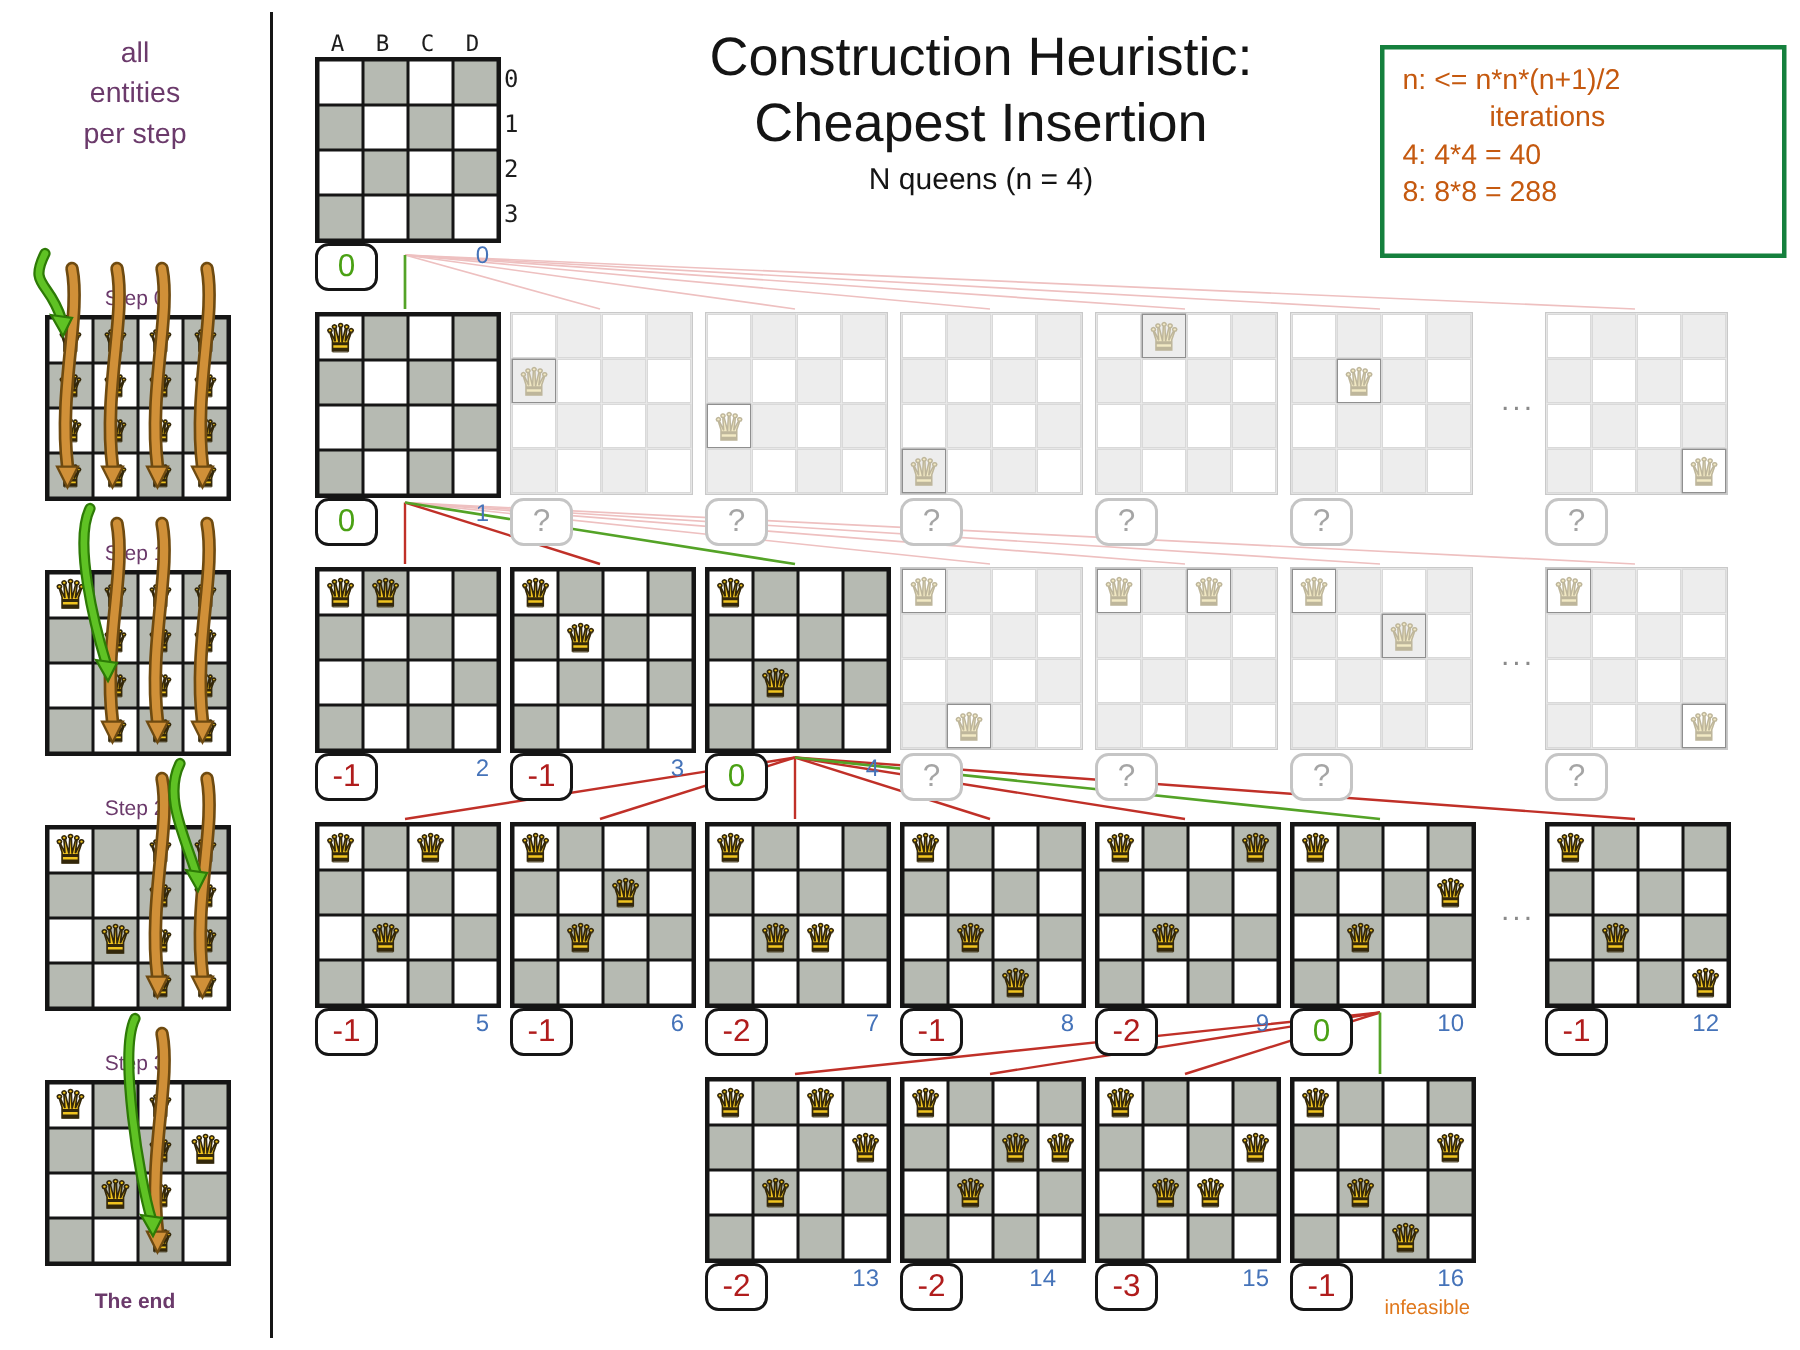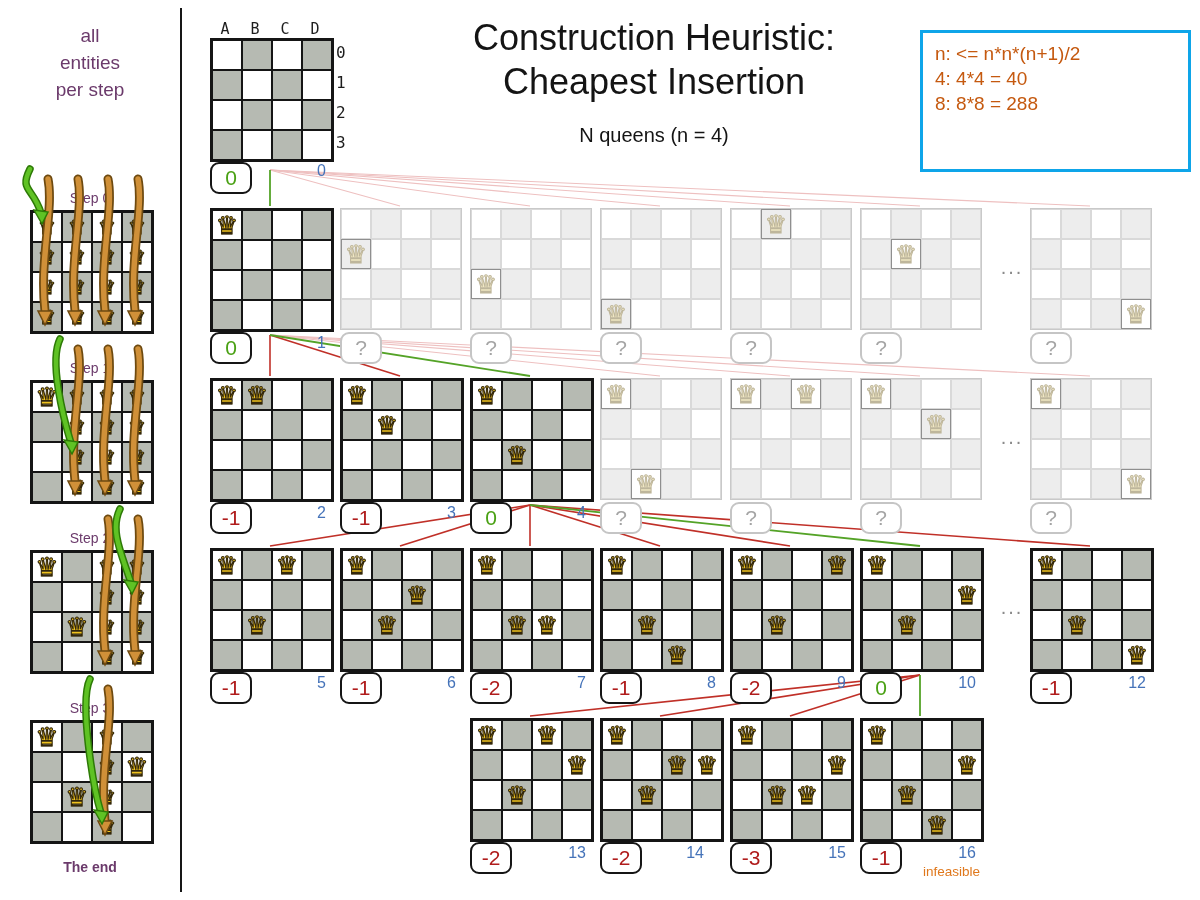--- a/index.html
+++ b/index.html
@@ -10,25 +10,25 @@
   .caption{position:absolute;left:2px;top:22px;width:176px;text-align:center;
            color:#6b3a6b;font-size:19px;line-height:27px;}
   .divider{position:absolute;left:180px;top:8px;width:2px;height:884px;background:#161616;}
   .step-label{position:absolute;width:120px;text-align:center;color:#6b3a6b;font-size:14px;}
   .end-label{position:absolute;left:30px;top:859px;width:120px;text-align:center;
              color:#6b3a6b;font-size:14px;font-weight:bold;}
 
   
   .header{position:absolute;left:398px;top:16px;width:512px;text-align:center;color:#141414;}
   .header .t{font-size:36px;line-height:44px;text-align:center;}
-  .header .sub{font-size:20px;line-height:26px;margin-top:18px;}
+  .header .sub{font-size:20px;line-height:26px;margin-top:3px;}
 
   
   .infobox{position:absolute;left:920px;top:30px;width:243px;height:120px;
-           border:3px solid #0ea5e9;padding:8px 10px 8px 12px;color:#c5590f;
+           border:3px solid #15803d;padding:8px 10px 8px 12px;color:#c5590f;
            font-size:19px;line-height:25px;}
   .infobox .indent{padding-left:58px;}
 
   
   .board{position:absolute;width:120px;height:120px;border:2px solid #151515;background:#fff;
          display:grid;grid-template-columns:repeat(4,30px);grid-template-rows:repeat(4,30px);}
   .cell{box-sizing:border-box;border:1px solid #151515;display:flex;align-items:center;justify-content:center;background:#fff;}
   .cell.dark{background:#b6bab2;}
   .board.faded{border:1px solid #c9c9c9;}
   .board.faded .cell{border:1px solid #d9d9d9;}
@@ -74,20 +74,21 @@
   <div class="divider"></div>
 
   <div class="header">
     <div class="t">Construction Heuristic:</div>
     <div class="t">Cheapest Insertion</div>
     <div class="sub">N queens (n = 4)</div>
   </div>
 
   <div class="infobox">
     <div>n: &lt;= n*n*(n+1)/2</div>
+    <div class="indent">iterations</div>
     <div>4: 4*4 = 40</div>
     <div>8: 8*8 = 288</div>
   </div>
 
   <svg id="links" class="overlay" width="1200" height="900" viewBox="0 0 1200 900">
       <line x1="270" y1="170" x2="400" y2="206" stroke="#eec0c0" stroke-width="1.1"></line>
       <line x1="270" y1="170" x2="530" y2="206" stroke="#eec0c0" stroke-width="1.1"></line>
       <line x1="270" y1="170" x2="660" y2="206" stroke="#eec0c0" stroke-width="1.1"></line>
       <line x1="270" y1="170" x2="790" y2="206" stroke="#eec0c0" stroke-width="1.1"></line>
       <line x1="270" y1="170" x2="920" y2="206" stroke="#eec0c0" stroke-width="1.1"></line>

